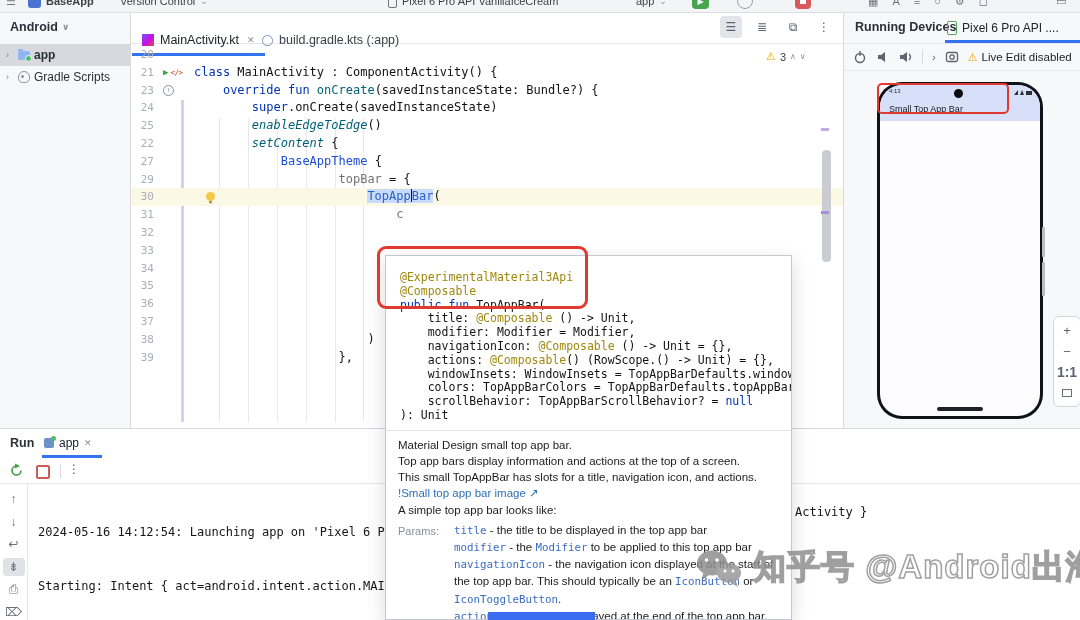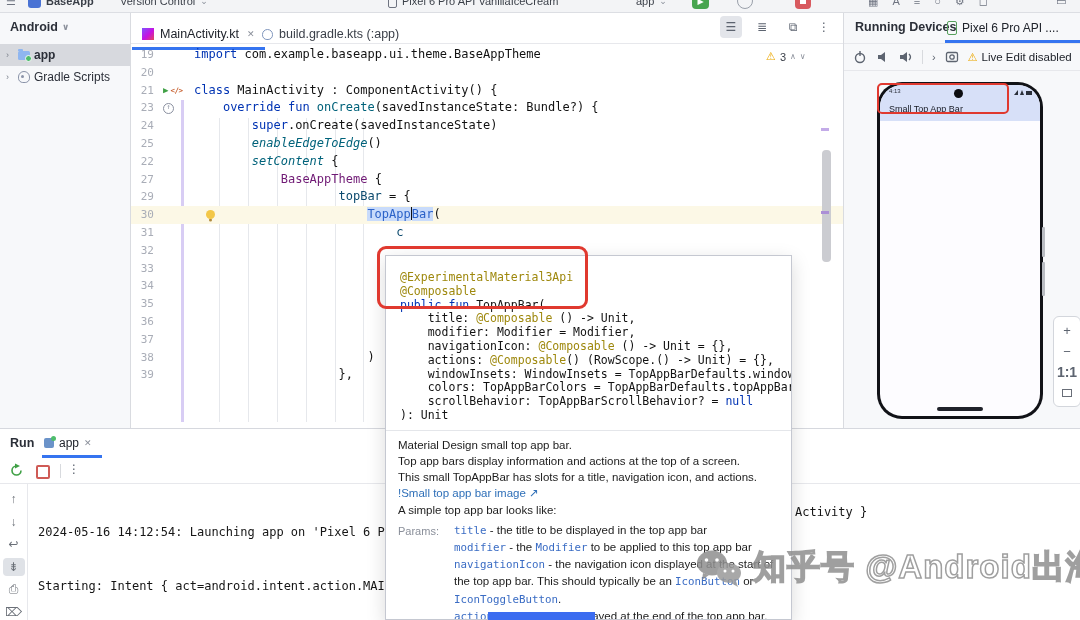--- a/index.html
+++ b/index.html
@@ -35,21 +35,21 @@
   .folder-ic::after{content:"";position:absolute;right:-2px;bottom:-2px;width:5px;height:5px;
                     border-radius:50%;background:#4fbd6c;border:1px solid #f7f8fa;}
   .gradle-ic{width:10px;height:10px;border:1.5px solid #8a93a8;border-radius:50% 50% 40% 40%;
              position:relative;}
   .gradle-ic::after{content:"";position:absolute;left:2px;top:3px;width:3px;height:3px;
                     border-radius:50%;background:#8a93a8;}
   
   #editor{position:absolute;left:130px;top:12px;width:713px;height:416px;background:#fff;}
   #tabbar{position:absolute;left:0;top:0;width:100%;height:32px;background:#fff;
           border-bottom:1px solid #e7e8ec;box-sizing:border-box;}
-  .etab{position:absolute;top:6px;height:32px;display:flex;align-items:center;gap:6px;
+  .etab{position:absolute;top:12px;height:32px;display:flex;align-items:center;gap:6px;
         padding:0 10px;font-size:12.5px;color:#20242c;text-align:right;}
   .etab .close{color:#8a8f9a;font-size:9px;margin-left:2px;}
   .etab-underline{position:absolute;left:0;bottom:0;width:100%;height:3px;background:#3574f0;}
   .kt-ic{width:12px;height:12px;background:linear-gradient(135deg,#7f52ff 0%,#c711e1 55%,#e44857 100%);}
   .tab-gradle-ic{width:11px;height:11px;border:1.5px solid #7f96bd;border-radius:50% 50% 45% 45%;
                  box-sizing:border-box;}
   #tab-icons{position:absolute;right:8px;top:4px;display:flex;align-items:center;gap:9px;
              color:#5d6470;font-size:12px;}
   .ticn{width:22px;height:22px;display:flex;align-items:center;justify-content:center;border-radius:4px;}
   .ticn.sel{background:#e3e5ea;}
@@ -72,22 +72,22 @@
   .gcomp{color:#c55a28;font-size:7.5px;font-weight:bold;letter-spacing:-0.5px;}
   .govr{width:11px;height:11px;border:1.2px solid #8a90a0;border-radius:50%;color:#8a90a0;
         font-size:7px;box-sizing:border-box;}
   .bulb{position:absolute;left:12px;top:4px;width:9px;height:9px;border-radius:50%;
         background:#f3c748;box-shadow:0 5.5px 0 -3px #b08a3e;}
   .sg-kw{color:#0033b3;}
   .sg-pl{color:#121212;}
   .sg-ann{color:#9e880d;}
   .sg-fn{color:#00627a;}
   .sg-fni{color:#00627a;font-style:italic;}
-  .sg-comp{color:#701a75;text-align:right;}
-  .sg-arg{color:#0c4a6e;}
+  .sg-comp{color:#1d4ed8;text-align:right;}
+  .sg-arg{color:#737373;}
   .sg-sel{background:#c8dbfb;color:#2b62c8;}
   .sg-caret{display:inline-block;width:0;border-left:1.6px solid #111;height:13px;vertical-align:-2px;}
   #scroll-thumb{position:absolute;left:692px;top:104px;width:9px;height:112px;background:#cbccd1;
                 border-radius:4px;z-index:2;}
   .scroll-mark{position:absolute;left:691px;width:8px;height:3px;z-index:2;}
   
   #devices{position:absolute;left:843px;top:12px;width:237px;height:416px;background:#f7f8fa;
            border-left:1px solid #d9dbe0;box-sizing:border-box;}
   #dev-head{position:absolute;left:0;top:0;width:100%;height:32px;border-bottom:1px solid #e7e8ec;
             box-sizing:border-box;}
@@ -265,25 +265,20 @@
     <div id="code">
       <div id="changebar"></div>
       <div class="iguide" style="left:88.9px"></div>
       <div class="iguide" style="left:117.8px"></div>
       <div class="iguide" style="left:146.7px"></div>
       <div class="iguide" style="left:175.6px"></div>
       <div class="iguide" style="left:204.5px"></div>
       <div class="iguide" style="left:233.4px"></div>
       <div id="code-lines">
           <div class="crow">
-            <span class="lnum">19</span>
-            <span class="lgut"></span>
-            <span class="ltext"><span class="sg-kw">import</span><span class="sg-pl"> com.example.baseapp.ui.theme.BaseAppTheme</span></span>
-          </div>
-          <div class="crow">
             <span class="lnum">20</span>
             <span class="lgut"></span>
             <span class="ltext"></span>
           </div>
           <div class="crow">
             <span class="lnum">21</span>
             <span class="lgut">
               <span class="gi grun">▶</span>
               <span class="gi gcomp">&lt;/&gt;</span>
             </span>

